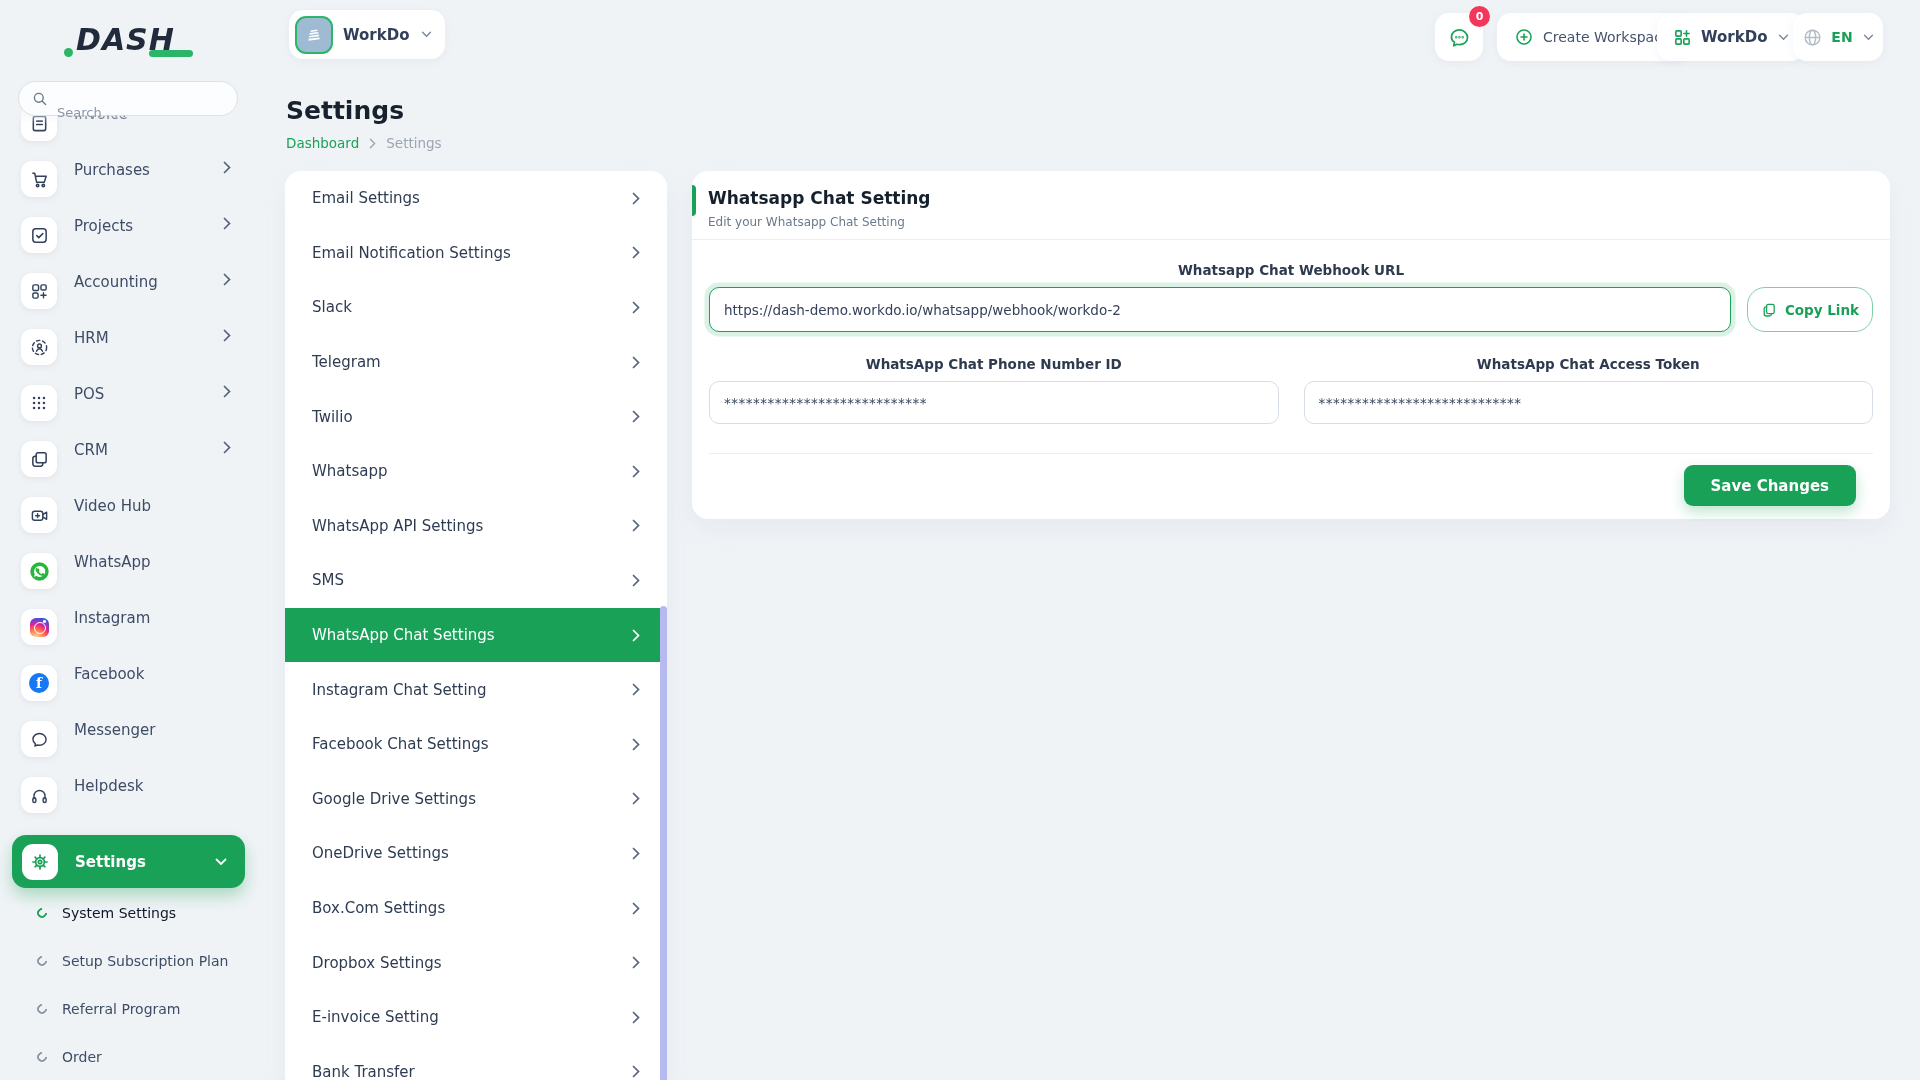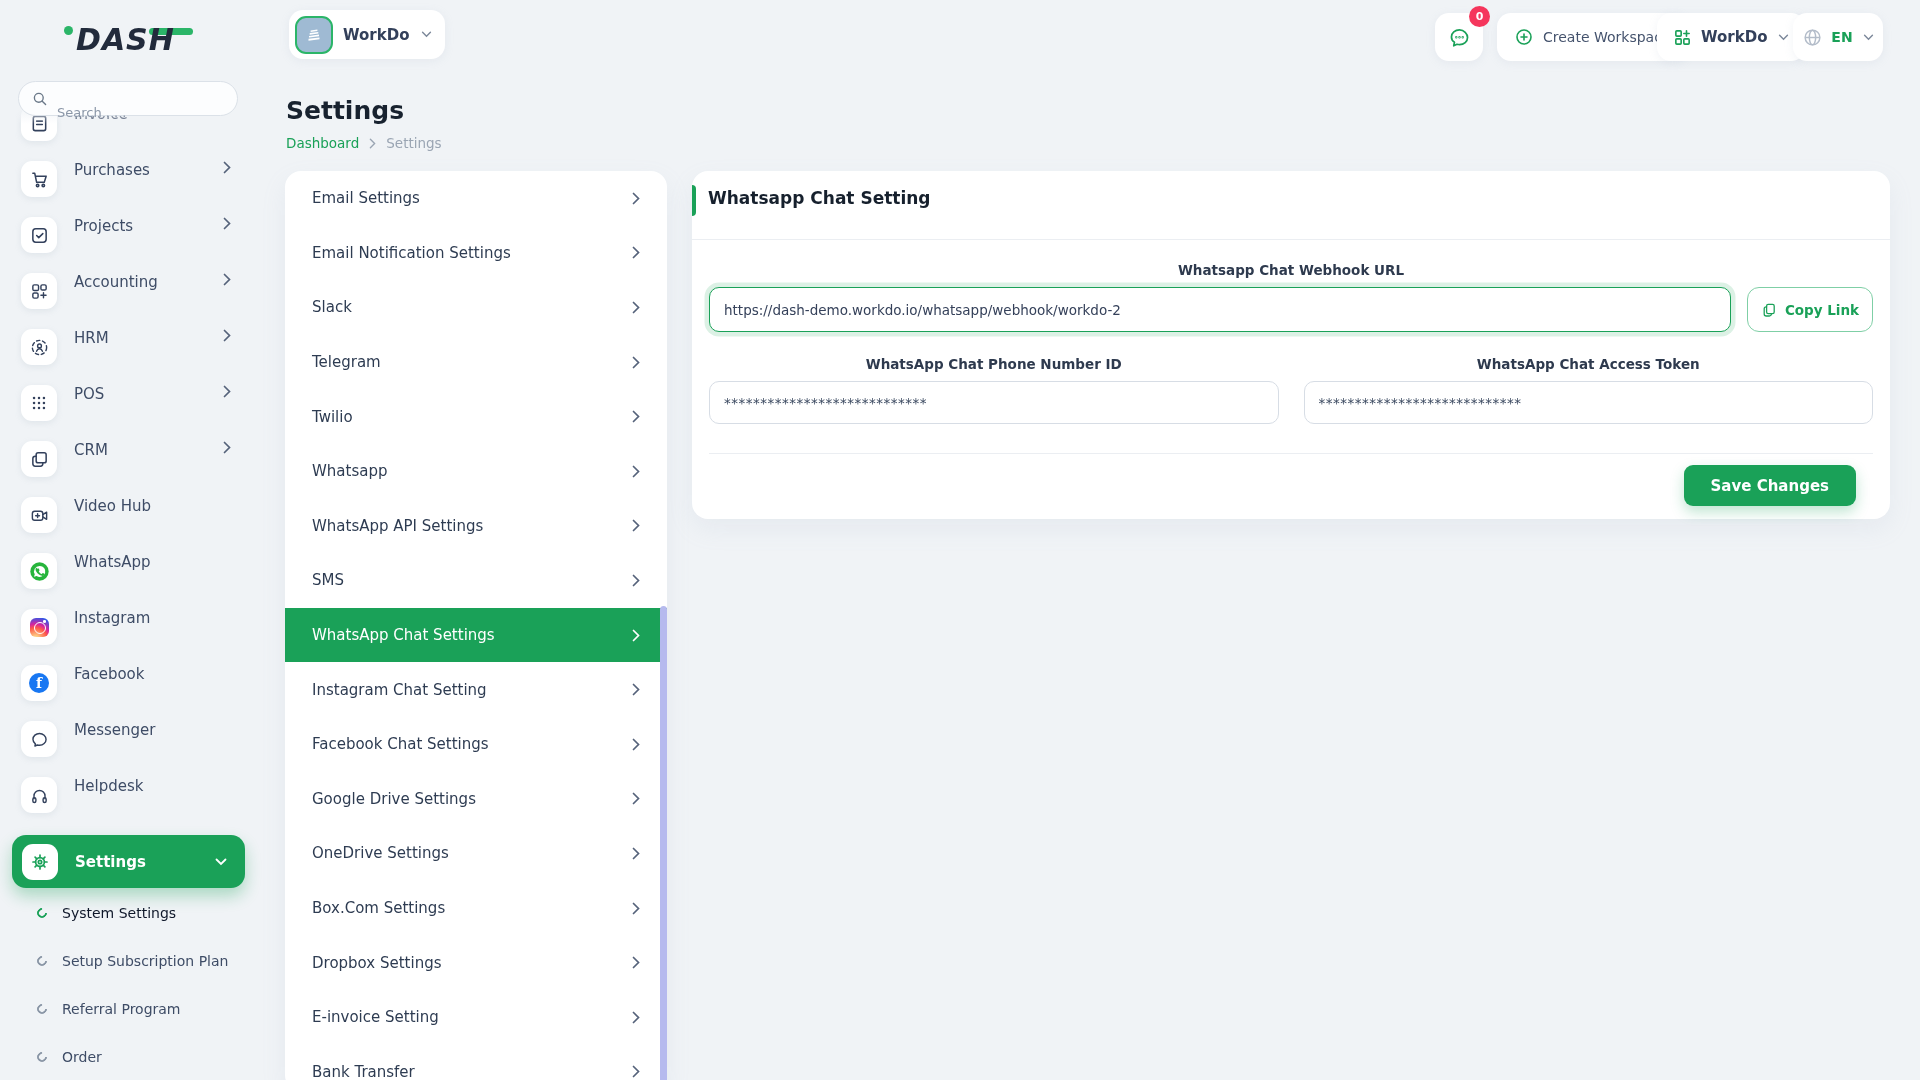--- a/index.html
+++ b/index.html
@@ -9,21 +9,21 @@
     background:#f0f3f6;
     font-family:"DejaVu Sans","Liberation Sans",sans-serif;
     color:#2e3c52;
   }
   svg { display:block; }
 
   
   .sidebar { position:absolute; left:0; top:0; width:258px; height:1080px; }
   .side-top { position:absolute; left:0; top:0; width:258px; height:124px;
     background:linear-gradient(#f0f3f6 86%, rgba(240,243,246,0)); z-index:6; }
-  .logo { position:absolute; left:64px; top:22px; display:flex; align-items:flex-start; }
+  .logo { position:absolute; left:64px; top:22px; display:flex; align-items:flex-end; }
   .logo-dot { width:9px; height:9px; border-radius:50%; background:#2bb568; margin-right:3px; margin-top:4px; }
   .logo-text { font-size:30px; font-weight:800; letter-spacing:1px; color:#222b3c; position:relative; font-style:italic; }
   .logo-dash { width:44px; height:7px; border-radius:4px; background:#2bb568; margin-left:-26px; margin-top:6px; }
   .search { position:absolute; left:18px; top:81px; width:220px; height:35px;
     background:#fcfdfe; border:1px solid #dbe1e8; border-radius:18px;
     display:flex; align-items:center; gap:9px; padding:0 13px; }
   .search input { border:none; outline:none; background:transparent; width:100%;
     font-size:13px; color:#5d6b7d; font-family:inherit;margin-top:28px; }
   .search input::placeholder { color:#8b97a8; }
 
@@ -108,21 +108,21 @@
   .panel-accent { position:absolute; left:0; top:14px; width:4px; height:31px;
     background:#1aa158; border-radius:0 4px 4px 0; }
   .panel-title { font-size:17px; font-weight:700; color:#16202d; }
   .panel-sub { font-size:12px; color:#6a7a8c; margin-top:7px; }
   .panel-body { padding:22px 17px 0; }
   .fld-label { font-size:13.5px; font-weight:600; color:#2e3a4e; margin-bottom:9px;text-align:center; }
   .webhook-row { display:flex; gap:16px; }
   .webhook-input { flex:1; height:45px; border:1px solid #1aa158; border-radius:10px;
     padding:0 14px; font-size:13.5px; color:#35415a; font-family:inherit; outline:none;
     box-shadow:0 0 0 4.5px rgba(38,166,96,.16); background:#fff; }
-  .copy-btn { width:126px; height:45px; border:1px solid #7fcfa6; border-radius:12px;
+  .copy-btn { width:126px; height:45px; border:1px solid #7fcfa6; border-radius:18px;
     background:#fff; color:#1aa158; font-size:13.5px; font-weight:600; font-family:inherit;
     display:flex; align-items:center; justify-content:center; gap:8px; cursor:pointer; }
   .fields-grid { margin-top:24px; display:grid; grid-template-columns:1fr 1fr; column-gap:25px; }
   .masked-input { width:100%; height:43px; border:1px solid #d7dde5; border-radius:10px;
     padding:0 14px; font-size:13.5px; color:#3c4a61; letter-spacing:.5px; font-family:inherit;
     outline:none; background:#fff; }
   .panel-foot { margin-top:29px; border-top:1px solid #ebeef2; height:64px;
     display:flex; align-items:center; justify-content:flex-end; padding-right:17px; }
   .save-btn { height:41px; padding:0 27px; background:#1aa158; border:none; border-radius:9px;
     color:#fff; font-size:15px; font-weight:600; font-family:inherit; cursor:pointer;
@@ -563,20 +563,21 @@
         </svg>
       </span>
     </div>
 </div>
 <div class="scroll-thumb"></div>
 
 <section class="panel">
   <div class="panel-head">
     <span class="panel-accent"></span>
     <div class="panel-title">Whatsapp Chat Setting</div>
+    <div class="panel-sub">Edit your Whatsapp Chat Setting</div>
   </div>
   <div class="panel-body">
     <div class="fld-label">Whatsapp Chat Webhook URL</div>
     <div class="webhook-row">
       <input class="webhook-input" type="text" readonly="" value="https://dash-demo.workdo.io/whatsapp/webhook/workdo-2" style="">
       <button class="copy-btn">
         <span>
           <svg width="16" height="16" viewBox="0 0 20 20" fill="none" stroke="#1aa158" stroke-width="1.6" stroke-linecap="round" stroke-linejoin="round">
               <rect x="7" y="3" width="9.5" height="11.5" rx="2"></rect>
               <path d="M13 14.5v.5a2.5 2.5 0 0 1-2.5 2.5h-4A2.5 2.5 0 0 1 4 15V8.5A2.5 2.5 0 0 1 6.5 6H7"></path>

